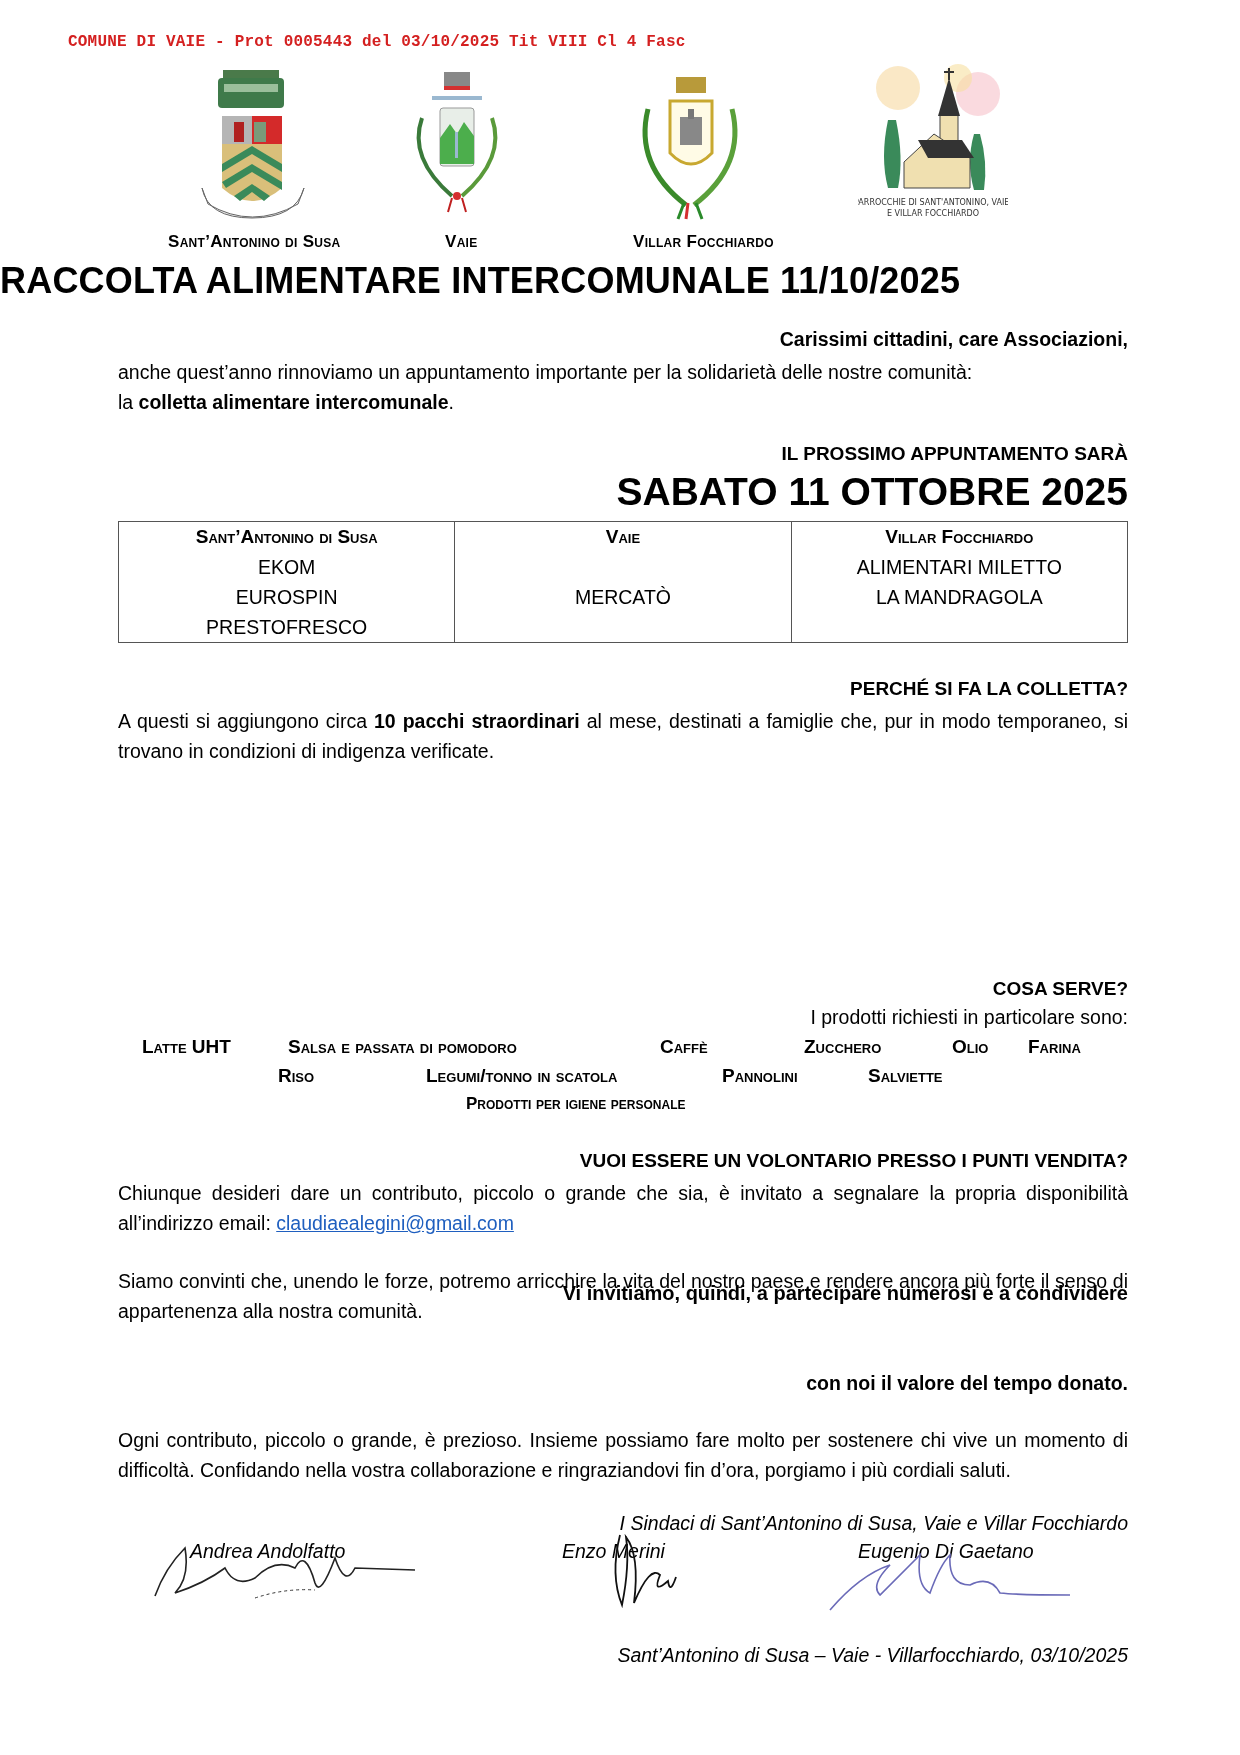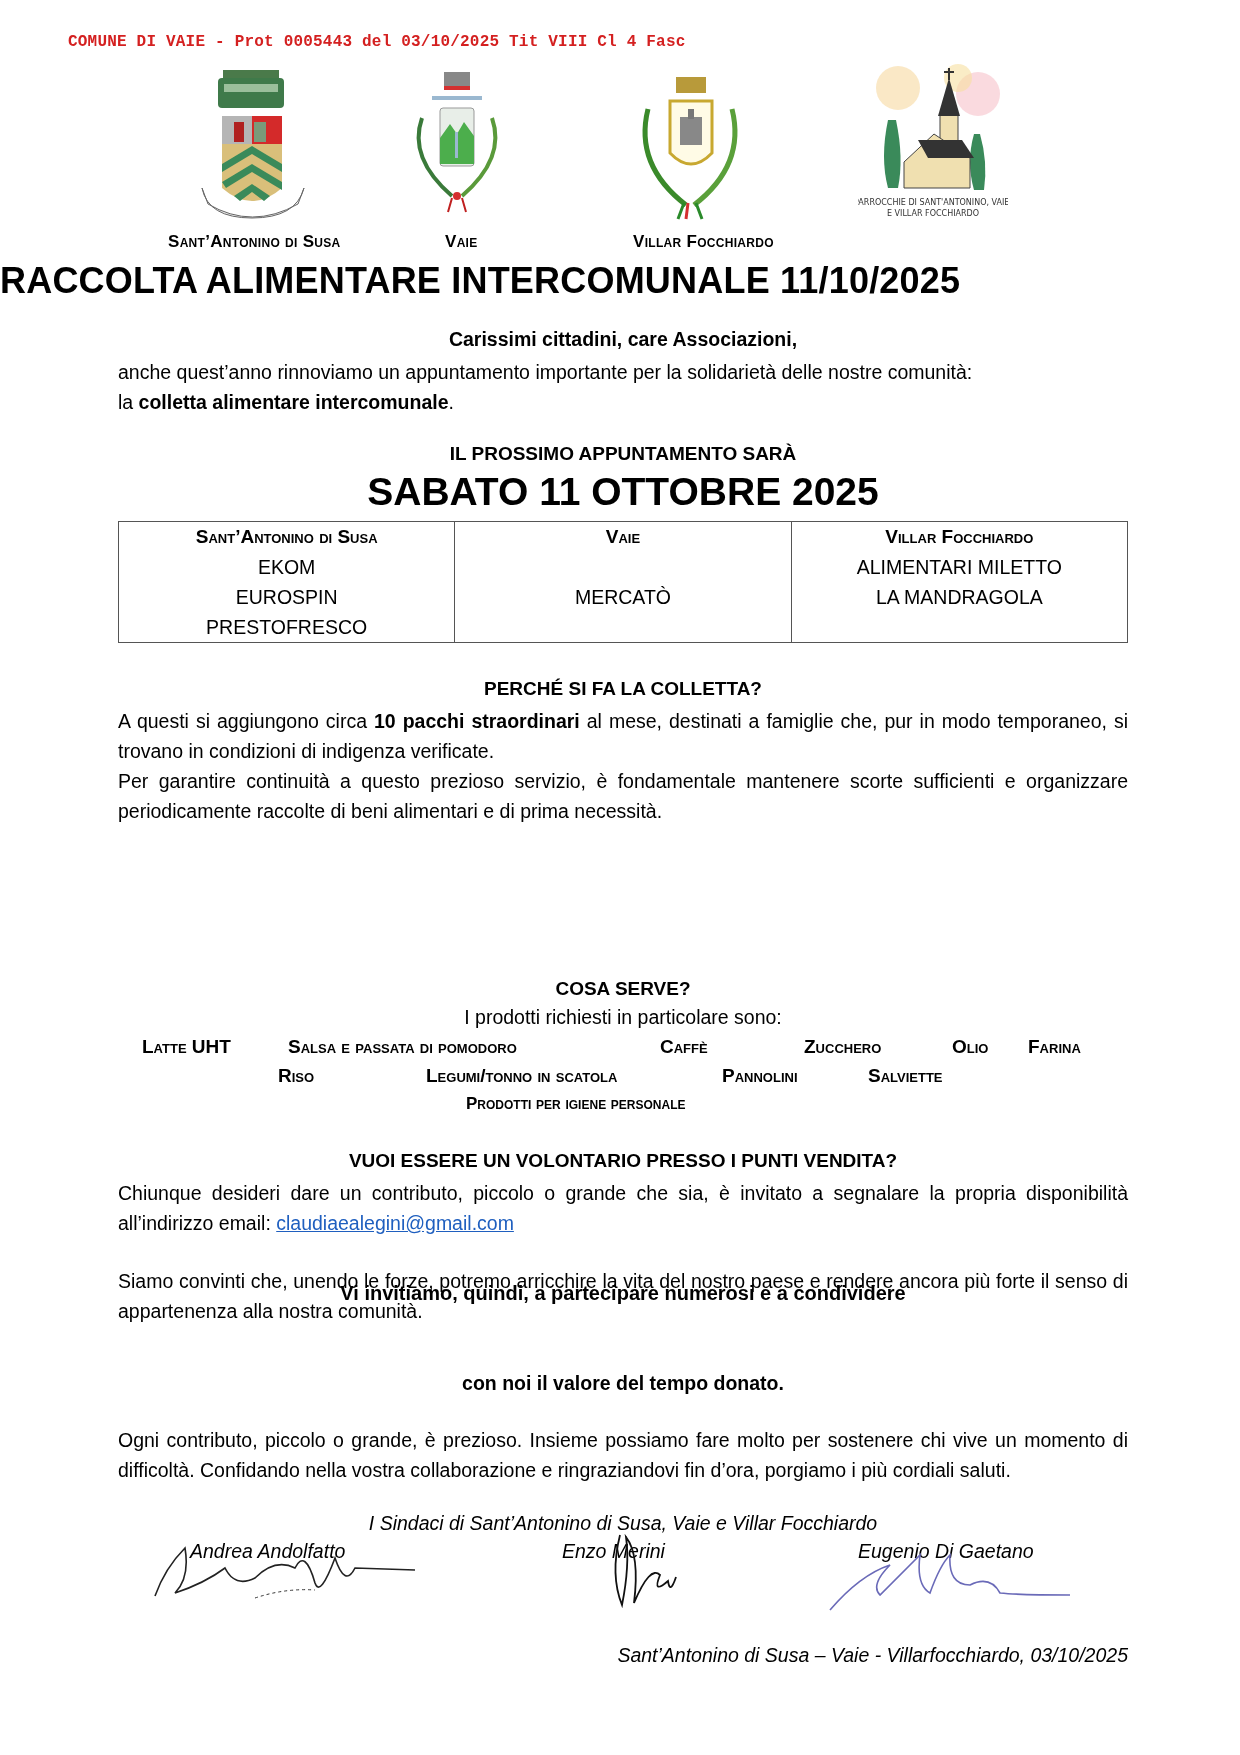--- a/index.html
+++ b/index.html
@@ -4,21 +4,21 @@
   <style>
     html, body { margin: 0; padding: 0; background: #ffffff; }
     body { width: 1240px; height: 1755px; position: relative; overflow: hidden;
       font-family: "Liberation Sans", sans-serif; color: #000; }
     .stamp { position: absolute; left: 68px; top: 33px; font-family: "Liberation Mono", monospace;
       font-weight: bold; font-size: 16px; color: #d42020; letter-spacing: 0.2px; }
     .logo { position: absolute; }
     .logo-label { position: absolute; font-weight: bold; font-size: 17px; font-variant: small-caps; letter-spacing: 0.3px; }
     .title { position: absolute; left: 0; width: 1103px; top: 260px; text-align: left;
       font-weight: bold; font-size: 36px; letter-spacing: 0.2px; }
-    .center { position: absolute; left: 118px; width: 1010px; text-align: center; }
+    .center { position: absolute; left: 118px; width: 1010px; text-align: right; }
     .para { position: absolute; left: 118px; width: 1010px; font-size: 19.5px; line-height: 30px; text-align: justify; }
     .para b { font-weight: bold; }
     .h2 { font-weight: bold; font-size: 19px; }
     .bigdate { font-weight: bold; font-size: 39px; }
     table.stores { position: absolute; left: 118px; top: 521px; width: 1010px; border-collapse: collapse; }
     table.stores td { border: 1.5px solid #555; width: 33.33%; text-align: center; vertical-align: top;
       font-size: 19.5px; line-height: 30px; padding: 0; }
     .th-sc { font-weight: bold; font-variant: small-caps; font-size: 19px; }
     .items { position: absolute; left: 118px; width: 1010px; font-weight: bold; font-variant: small-caps; font-size: 19px; }
     .item { position: absolute; white-space: nowrap; }
@@ -121,21 +121,20 @@
       <div>ALIMENTARI MILETTO</div>
       <div>LA MANDRAGOLA</div>
     </td>
   </tr>
 </tbody>
   </table>
 
 <div class="center h2" style="top:678px">PERCHÉ SI FA LA COLLETTA?</div>
 <div class="para" style="top:706px">
   <div><span>A questi si aggiungono circa </span><b>10 pacchi straordinari</b><span> al mese, destinati a famiglie che, pur in modo temporaneo, si trovano in condizioni di indigenza verificate.</span></div>
-  <div>Per garantire continuità a questo prezioso servizio, è fondamentale mantenere scorte sufficienti e organizzare periodicamente raccolte di beni alimentari e di prima necessità.</div>
 </div>
 
 <div class="center h2" style="top:978px">COSA SERVE?</div>
 <div class="center" style="top:1006px;font-size:19.5px">I prodotti richiesti in particolare sono:</div>
 <div class="items" style="top:1036px;height:90px">
   <span class="item" style="left:24px;top:0">Latte UHT</span>
   <span class="item" style="left:170px;top:0">Salsa e passata di pomodoro</span>
   <span class="item" style="left:542px;top:0">Caffè</span>
   <span class="item" style="left:686px;top:0">Zucchero</span>
   <span class="item" style="left:834px;top:0">Olio</span>

